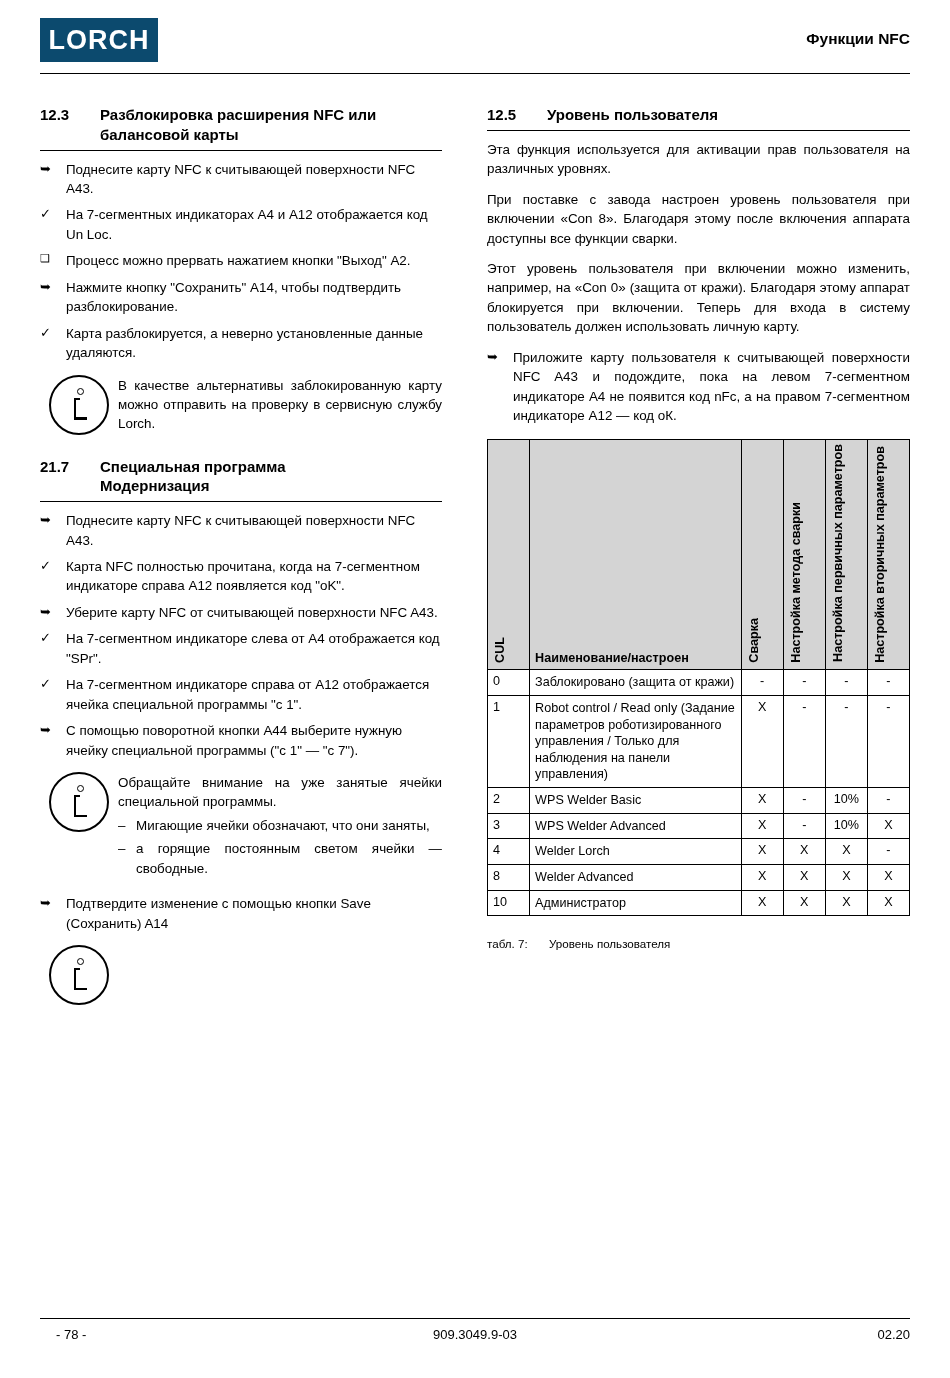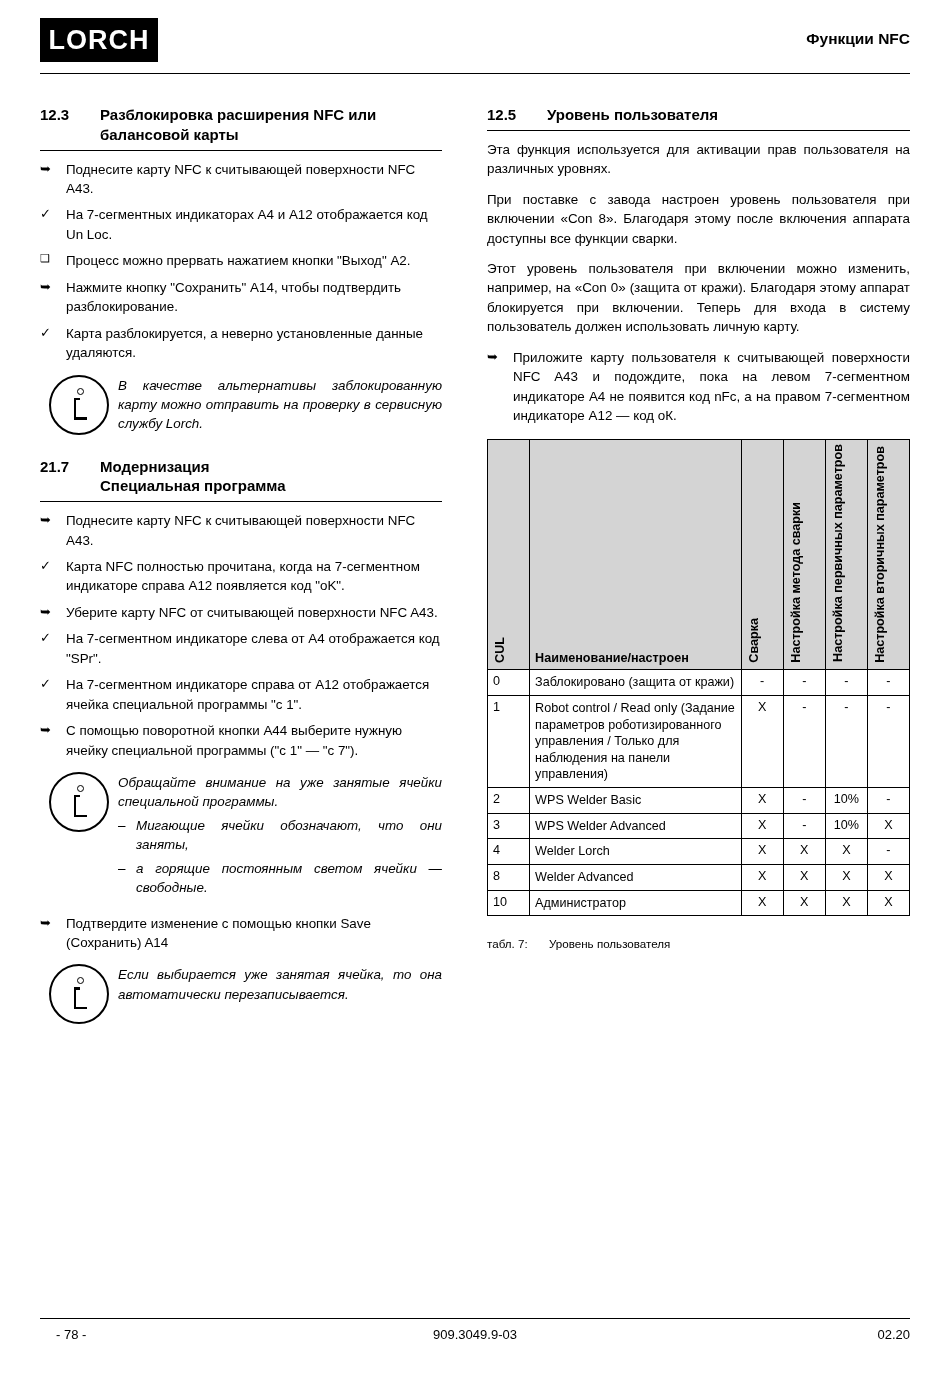--- a/index.html
+++ b/index.html
@@ -29,21 +29,21 @@
     top: 18px;
     width: 870px;
     height: 52px;
   }
   .logo {
     position: absolute;
     left: 0;
     top: 0;
     width: 118px;
     height: 44px;
-    background: #000000;
+    background: #0c4a6e;
     color: #ffffff;
     font-weight: bold;
     font-size: 27px;
     letter-spacing: 1px;
     text-align: center;
     line-height: 44px;
     font-family: "Liberation Sans", sans-serif;
   }
   .header-title {
     position: absolute;
@@ -130,21 +130,20 @@
     flex: 1 1 auto;
   }
   .itext.just {
     text-align: justify;
   }
 
   
   .note {
     display: flex;
     margin: 10px 0 16px 0;
-    font-style: italic;
   }
   .note-icon {
     flex: 0 0 78px;
     width: 78px;
     display: flex;
     justify-content: center;
     padding-top: 2px;
   }
   .i-circle {
     width: 56px;
@@ -355,22 +354,22 @@
           </div>
         </div>
         <div class="note-text">В качестве альтернативы заблокированную карту можно отправить на проверку в сервисную службу Lorch.</div>
       </div>
     </div>
 
     <div class="sec" style="margin-top:22px;">
       <div class="sec-head">
         <div class="sec-num">21.7</div>
         <div class="sec-title">
+          <div>Специальная программа</div>
           <div>Модернизация</div>
-          <div>Специальная программа</div>
         </div>
       </div>
       <div class="sec-rule"></div>
 
       <ul class="items">
         <li>
           <span class="marker arrow">➥</span>
           <span class="itext">Поднесите карту NFC к считывающей поверхности NFC A43.</span>
         </li>
         <li>
@@ -422,21 +421,20 @@
         </li>
       </ul>
 
       <div class="note">
         <div class="note-icon">
           <div class="i-circle">
             <div class="i-dot"></div>
             <div class="i-stem"></div>
           </div>
         </div>
-        <div class="note-text">Если выбирается уже занятая ячейка, то она автоматически перезаписывается.</div>
       </div>
     </div>
 
   </div>
 
   <div class="col-right">
 
     <div class="sec">
       <div class="sec-head">
         <div class="sec-num">12.5</div>

